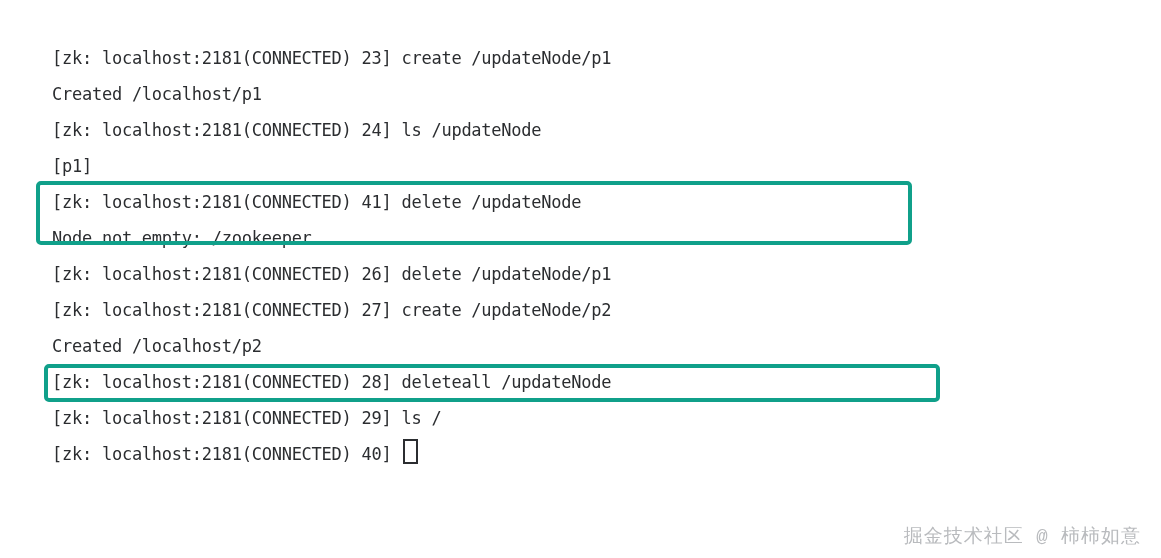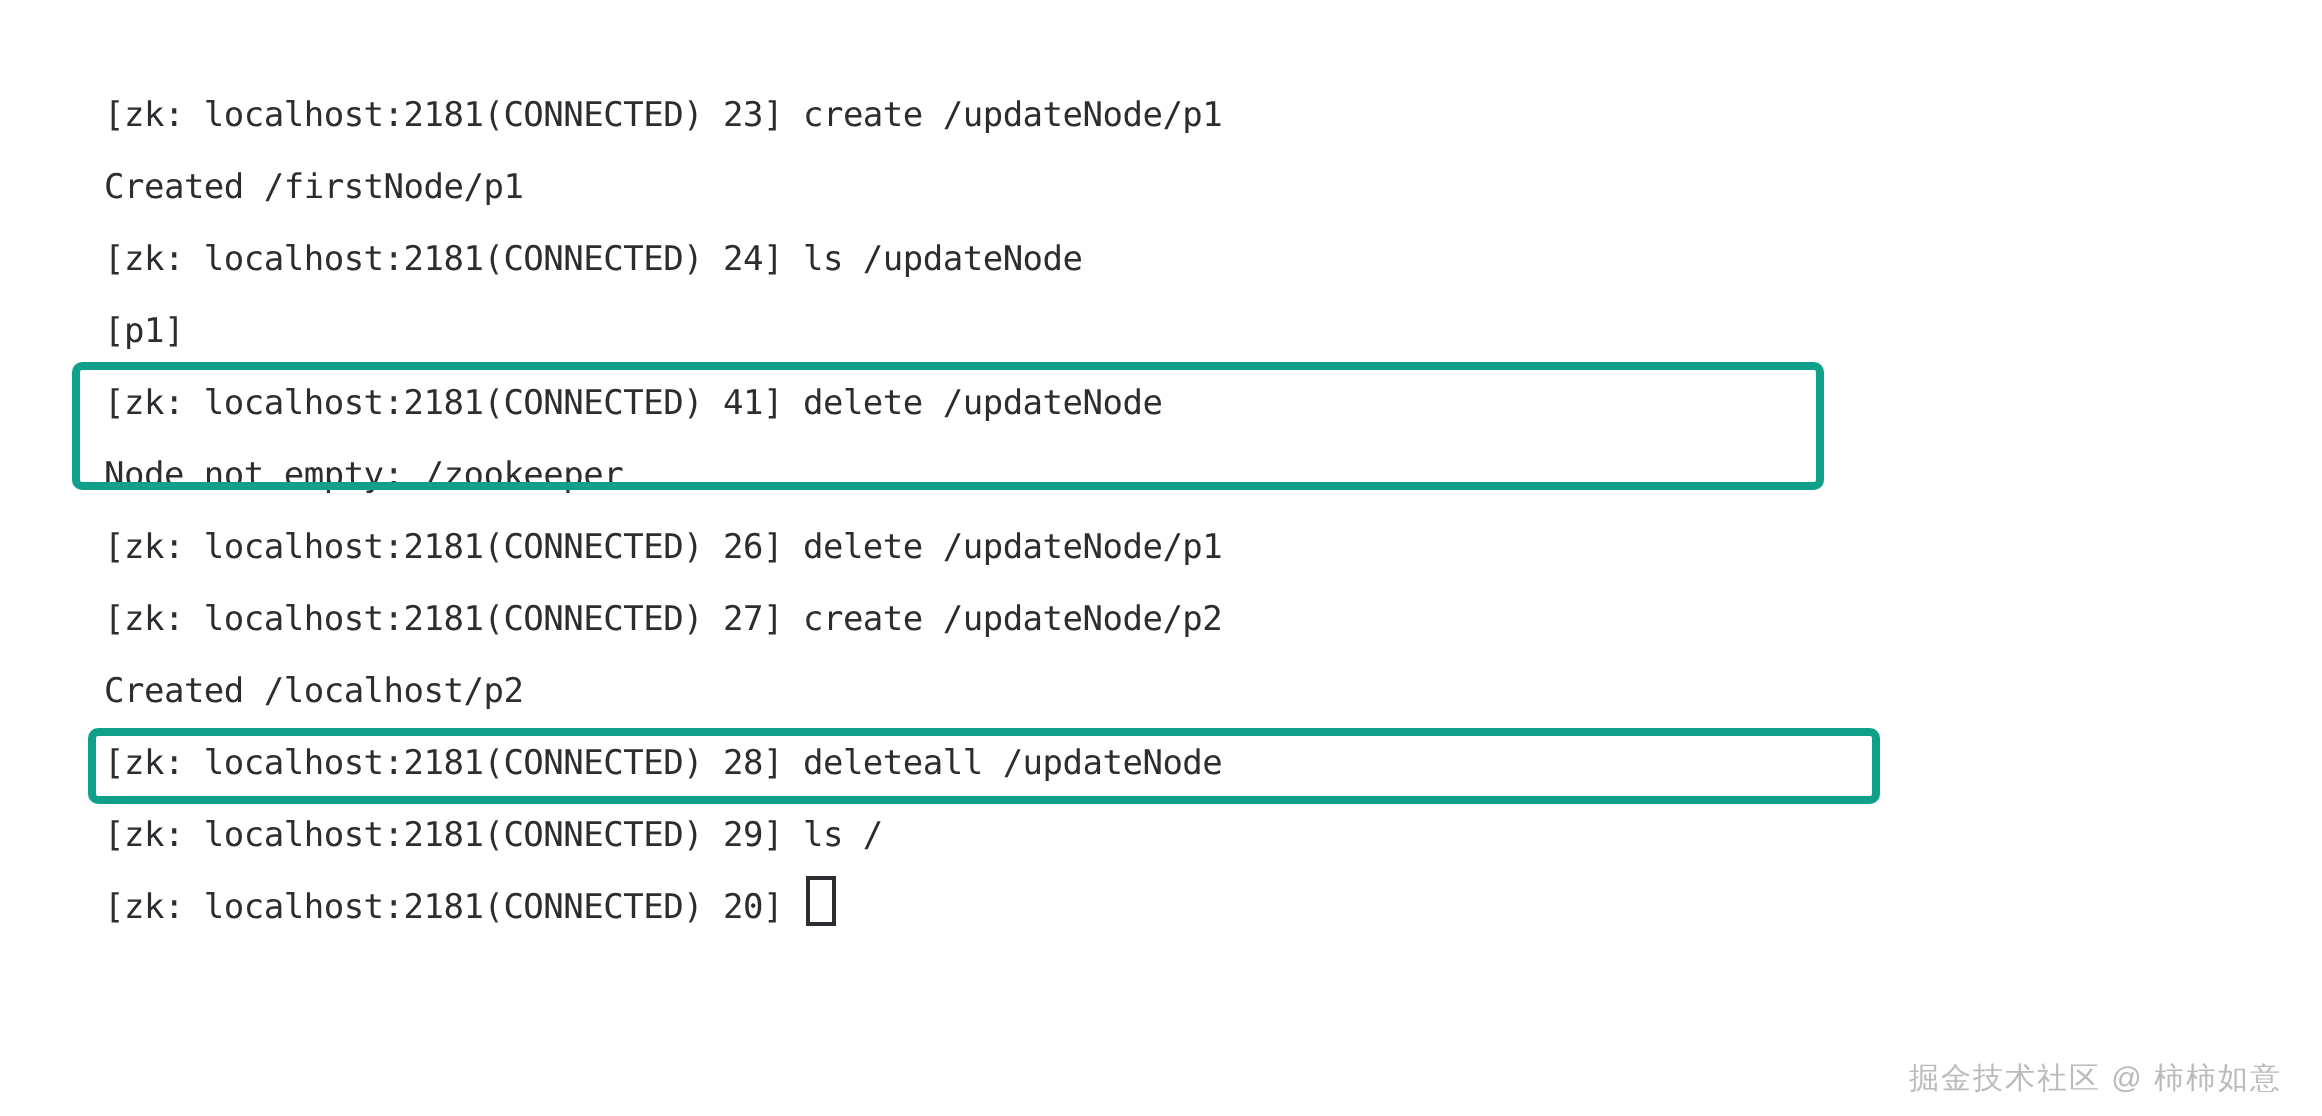--- a/index.html
+++ b/index.html
@@ -69,59 +69,59 @@
     top:364px;
     width:896px;
     height:38px;
   }
 
   
   #watermark {
     position:absolute;
     right:20px;
     bottom:9px;
-    font-family:Liberation Sans, sans-serif;
-    font-size:15px;
+    font-family:Liberation Mono, monospace;
+    font-size:19px;
     color:#b9bbbe;
     letter-spacing:1px;
     white-space:nowrap;
     user-select:none;
   }
 </style>
 </head>
 <body>
 
 <div id="screen">
 
   <div id="terminal">
 
     <div class="term-line">[zk: localhost:2181(CONNECTED) 23] create /updateNode/p1</div>
 
-    <div class="term-line">Created /firstNode/p1</div>
+    <div class="term-line">Created /localhost/p1</div>
 
     <div class="term-line">[zk: localhost:2181(CONNECTED) 24] ls /updateNode</div>
 
     <div class="term-line">[p1]</div>
 
     <div class="term-line">[zk: localhost:2181(CONNECTED) 41] delete /updateNode</div>
 
     <div class="term-line">Node not empty: /zookeeper</div>
 
     <div class="term-line">[zk: localhost:2181(CONNECTED) 26] delete /updateNode/p1</div>
 
     <div class="term-line">[zk: localhost:2181(CONNECTED) 27] create /updateNode/p2</div>
 
     <div class="term-line">Created /localhost/p2</div>
 
     <div class="term-line">[zk: localhost:2181(CONNECTED) 28] deleteall /updateNode</div>
 
     <div class="term-line">[zk: localhost:2181(CONNECTED) 29] ls /</div>
 
 
-    <div class="term-line"><span>[zk: localhost:2181(CONNECTED) 20] </span><span class="cursor-block"></span></div>
+    <div class="term-line"><span>[zk: localhost:2181(CONNECTED) 40] </span><span class="cursor-block"></span></div>
 
   </div>
 
   <div class="annot-box" id="annot-box-1" style="border-color: rgb(16, 160, 138);"></div>
 
   <div class="annot-box" id="annot-box-2" style="border-color: rgb(16, 160, 138);"></div>
 
   <div id="watermark" style="color: rgb(185, 187, 190);">掘金技术社区 @ 柿柿如意</div>
 
 </div>

